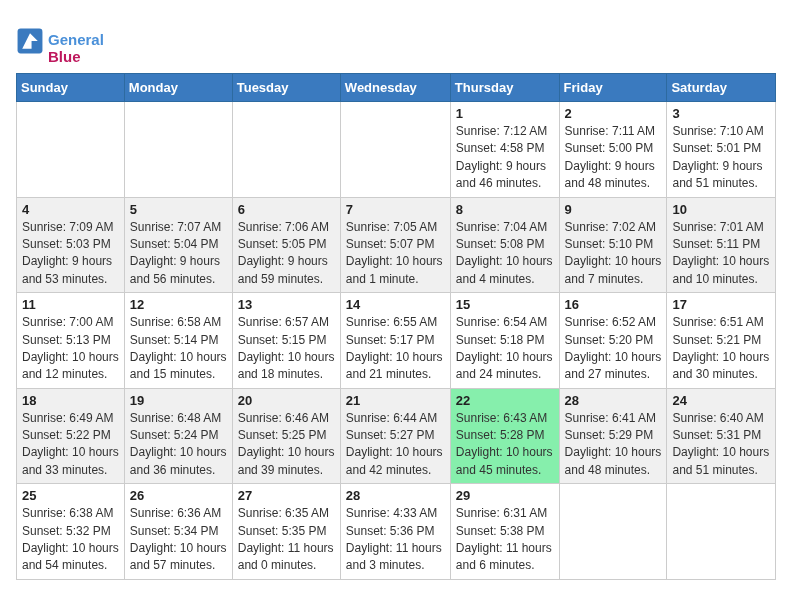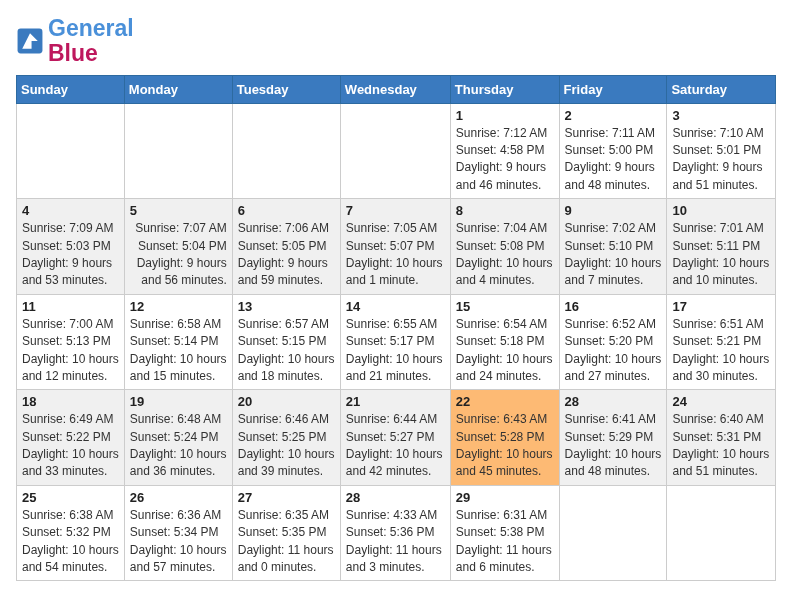--- a/index.html
+++ b/index.html
@@ -15,24 +15,25 @@
       justify-content: space-between;
       align-items: flex-start;
       margin-bottom: 8px;
     }
     .logo {
       display: flex;
       align-items: center;
       gap: 4px;
     }
     .logo-text {
-      font-size: 23px;
+      font-size: 15px;
       font-weight: bold;
       color: #333;
       line-height: 1.1;
+      margin-top: 16px;
     }
     .logo-text span { color: #4a90d9; }
     .logo-icon {
       width: 28px;
       height: 28px;
     }
     .title-area {
       text-align: right;
     }
     .month-title {
@@ -145,21 +146,21 @@
       </tr>
       <tr>
         <td style="background: rgb(240, 240, 240);">
           <div class="day-num">4</div>
           <div class="day-info" style="white-space: pre-line;">Sunrise: 7:09 AM
 Sunset: 5:03 PM
 Daylight: 9 hours and 53 minutes.</div>
         </td>
         <td style="background: rgb(240, 240, 240);">
           <div class="day-num">5</div>
-          <div class="day-info" style="white-space: pre-line; text-align: right;">Sunrise: 7:07 AM
+          <div class="day-info" style="white-space: pre-line;">Sunrise: 7:07 AM
 Sunset: 5:04 PM
 Daylight: 9 hours and 56 minutes.</div>
         </td>
         <td style="background: rgb(240, 240, 240);">
           <div class="day-num">6</div>
           <div class="day-info" style="white-space: pre-line;">Sunrise: 7:06 AM
 Sunset: 5:05 PM
 Daylight: 9 hours and 59 minutes.</div>
         </td>
         <td style="background: rgb(240, 240, 240);">
@@ -249,21 +250,21 @@
           <div class="day-info" style="white-space: pre-line;">Sunrise: 6:46 AM
 Sunset: 5:25 PM
 Daylight: 10 hours and 39 minutes.</div>
         </td>
         <td style="background: rgb(240, 240, 240);">
           <div class="day-num">21</div>
           <div class="day-info" style="white-space: pre-line;">Sunrise: 6:44 AM
 Sunset: 5:27 PM
 Daylight: 10 hours and 42 minutes.</div>
         </td>
-        <td style="background: #fdba74;">
+        <td style="background: #86efac;">
           <div class="day-num">22</div>
           <div class="day-info" style="white-space: pre-line;">Sunrise: 6:43 AM
 Sunset: 5:28 PM
 Daylight: 10 hours and 45 minutes.</div>
         </td>
         <td style="background: rgb(240, 240, 240);">
           <div class="day-num">28</div>
           <div class="day-info" style="white-space: pre-line;">Sunrise: 6:41 AM
 Sunset: 5:29 PM
 Daylight: 10 hours and 48 minutes.</div>

